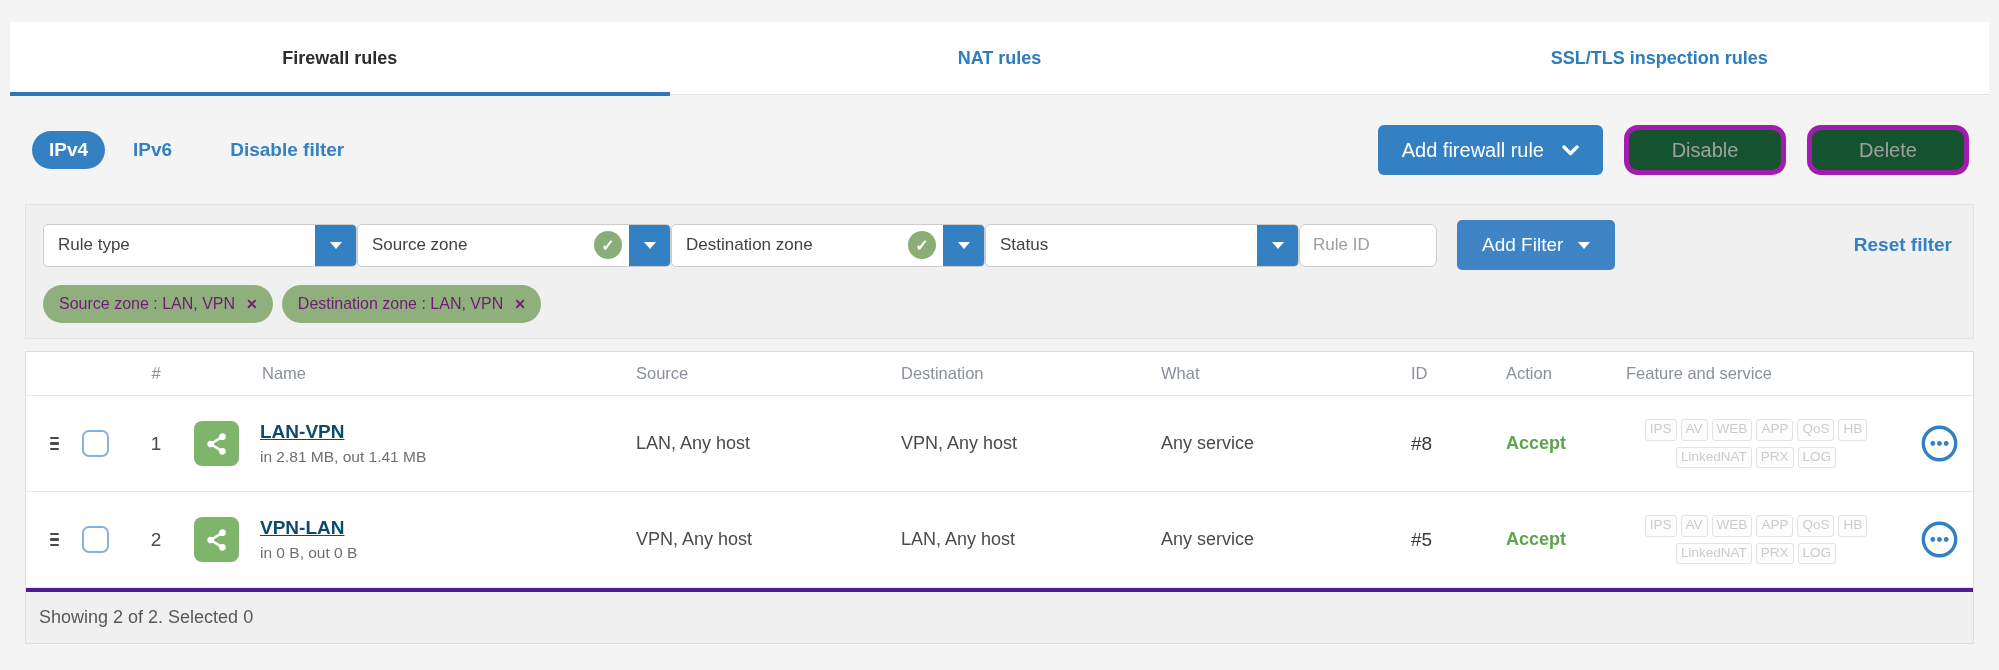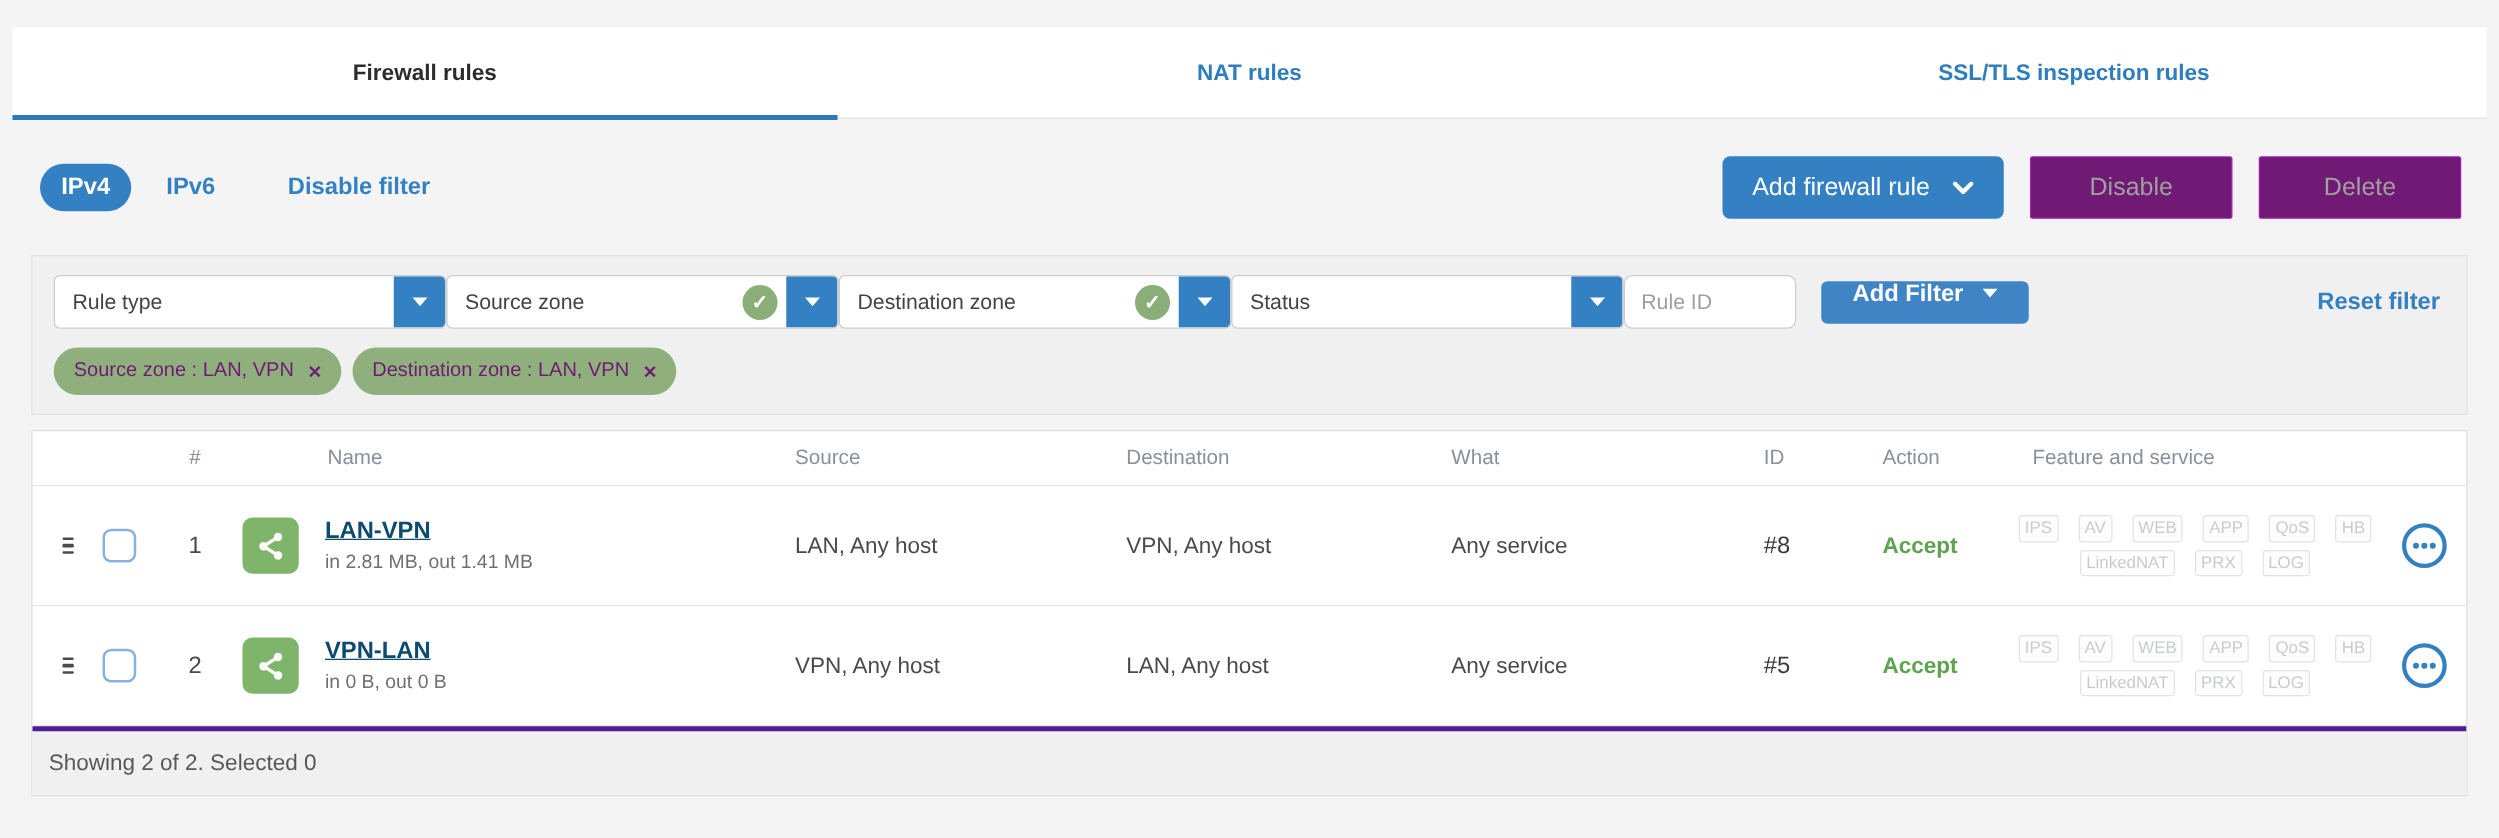--- a/index.html
+++ b/index.html
@@ -37,22 +37,22 @@
   .lnk { color:#3381c2; font-weight:700; font-size:19px; cursor:pointer; }
   .lnk-ipv6 { margin-left:28px; }
   .lnk-disable-filter { margin-left:58px; }
   .toolbar-spacer { flex:1; }
   .btn-primary {
     background:#3381c2; color:#fff; border:none; border-radius:6px;
     height:50px; padding:0 24px; font-size:20px; font-family:inherit;
     display:flex; align-items:center; gap:18px; cursor:pointer;margin-left:32px;
   }
   .btn-ghost {
-    height:50px; min-width:162px; margin-left:21px; background:#701a75;
-    border:1px solid #a21caf; border-radius:2px; color:#a0a0a0; font-size:20px;
+    height:50px; min-width:162px; margin-left:21px; background:#14532d;
+    border:5px solid #a21caf; border-radius:14px; color:#a0a0a0; font-size:20px;
     font-family:inherit; cursor:pointer; padding:0 30px;
   }
   .chev-svg { display:block; }
 
   
   .filter-panel {
     margin:29px 25px 12px 25px;
     background:#f0f0f0; border:1px solid #e2e2e2; padding:15px 16px 15px 17px;
   }
   .filter-row1 { display:flex; align-items:center; }
@@ -70,23 +70,23 @@
     width:41px; align-self:stretch; background:#3381c2; flex:0 0 auto;
     display:flex; align-items:center; justify-content:center; cursor:pointer;
   }
   .tri-down { width:0; height:0; border:6px solid transparent; border-top:7px solid #fff; margin-top:6px; }
   .rule-id-input {
     width:138px; height:43px; border:1px solid #ccc; border-radius:7px; background:#fff;
     font-size:17px; font-family:inherit; color:#6f6f6f; padding:0 13px; margin-right:20px;
   }
   .rule-id-input::placeholder { color:#9e9e9e; opacity:1; }
   .btn-add-filter {
-    background:#3f85c5; color:#fff; border:none; border-radius:5px; height:34px;
-    padding:0 25px; font-size:19px; font-weight:700; font-family:inherit;
-    display:flex; gap:15px; cursor:pointer;
+    background:#3f85c5; color:#fff; border:none; border-radius:5px; height:50px;
+    padding:0 25px; font-size:19px; font-weight:400; font-family:inherit;
+    display:flex; align-items:center; gap:15px; cursor:pointer;
   }
   .reset-filter { margin-left:auto; margin-right:5px; font-size:19px; }
 
   .filter-chips { display:flex; gap:9px; margin-top:15px; }
   .chip {
     background:#8fb07d; color:#701a75; height:38px; border-radius:19px;
     display:flex; align-items:center; font-size:16px; padding:0 15px 0 16px; gap:11px;
     white-space:nowrap;
   }
   .chip-x { font-weight:700; font-size:14px; cursor:pointer; line-height:1; }
@@ -122,21 +122,21 @@
   .rule-name {
     font-size:19px; font-weight:700; color:#0c4a6e; text-decoration:underline; cursor:pointer;
     display:inline-block;
   }
   .rule-traffic { font-size:15.5px; color:#6f6f6f; margin-top:5px; }
   .cell-text { font-size:18px; color:#4a4a4a; }
   .cell-id { font-size:19px; color:#3a3a3a; padding-left:10px; }
   .cell-action { color:#5ea34e; font-weight:700; font-size:18px; padding-left:20px; }
   .cell-feature {
     display:flex; flex-wrap:wrap; justify-content:center; align-content:center;
-    gap:3px 16px; padding:12px 8px;
+    gap:3px 4px; padding:12px 8px;
   }
   .badge {
     border:1px solid #e3e3e3; border-radius:3px; background:#fdfdfd;
     color:#c9cccf; font-size:13.5px; padding:1px 4px 2px; line-height:1.25; white-space:nowrap;
   }
   .brk { flex-basis:100%; height:0; }
   .cell-menu { display:flex; justify-content:center; }
   .menu-icon { cursor:pointer; display:block; }
 
   .t-footer {

